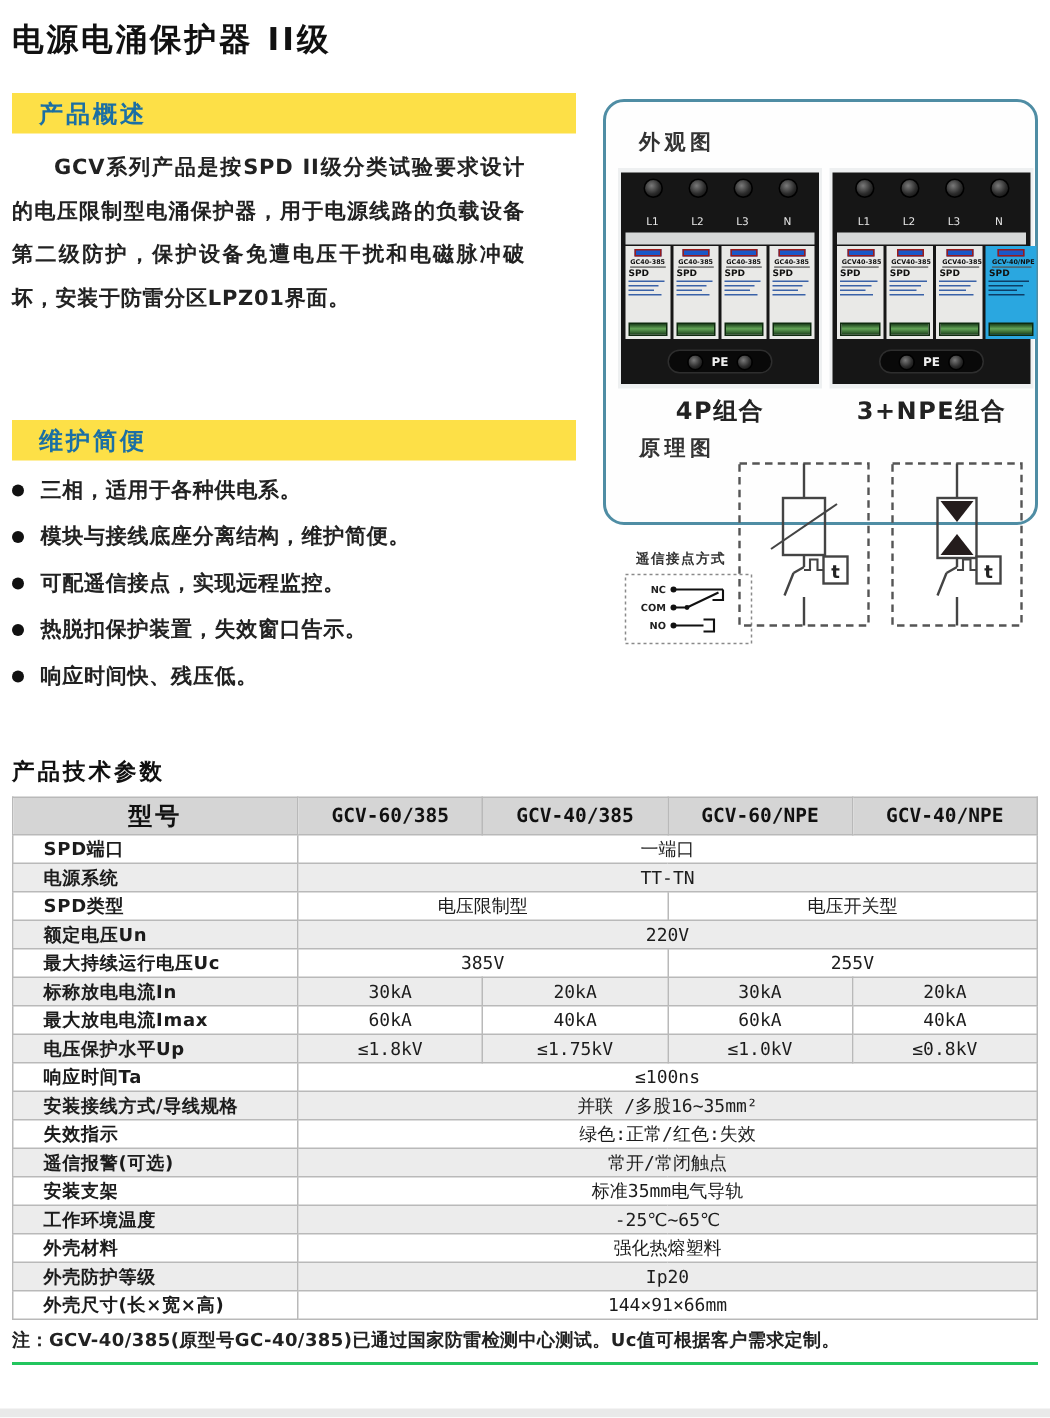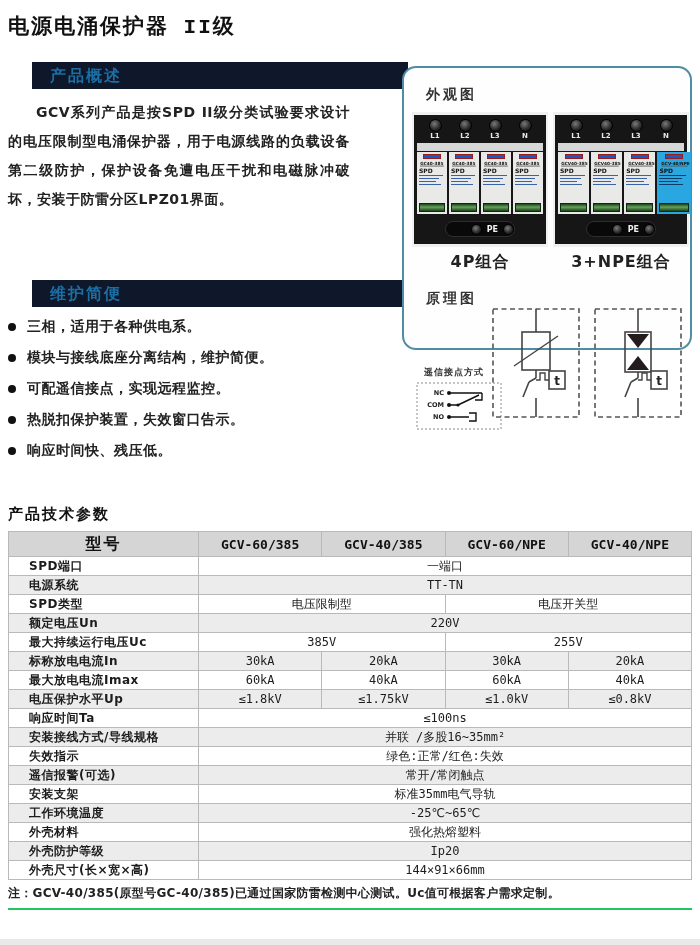--- a/index.html
+++ b/index.html
@@ -4,29 +4,28 @@
 <style>
   * { margin:0; padding:0; box-sizing:border-box; }
   html,body { width:700px; height:945px; }
   body {
     position:relative; background:#ffffff; overflow:hidden;
     font-family:"DejaVu Sans","Liberation Sans",sans-serif; color:#1a1a1a;
   }
   
   .page-title {
     position:absolute; left:8px; top:12px;
-    font-size:21px; font-weight:bold; letter-spacing:2px; color:#111;font-family:Liberation Mono, monospace;
+    font-size:21px; font-weight:bold; letter-spacing:2px; color:#111;
   }
   
   .section-bar {
     position:absolute; left:8px; width:376px; height:27px;
-    background:#0f172a; color:#1b6fa4;
+    background:#fde047; color:#1b6fa4;
     font-size:16px; font-weight:bold; line-height:27px; padding-left:18px;
     letter-spacing:2px;
-    margin-left:24px;
   }
   .bar-overview { top:62px; }
   .bar-features { top:280px; }
   
   .overview-text {
     position:absolute; left:8px; top:98px; width:342px;
     font-size:14px; font-weight:bold; line-height:29px;
     text-align:justify; text-indent:2em; color:#222; letter-spacing:0.5px;
   }
   
@@ -54,21 +53,21 @@
   .unit { width:136px; }
   .photo-frame { background:#eef0f1; padding:3px 2px; }
   .unit-body { background:#161616; position:relative; }
   .terms { display:flex; justify-content:space-around; padding:4px 6px 1px 6px; }
   .term { display:flex; flex-direction:column; align-items:center; width:22px; }
   .screw {
     width:13px; height:13px; border-radius:50%;
     background:radial-gradient(circle at 40% 35%, #7a7a7a 0%, #2c2c2c 55%, #050505 100%);
     border:1px solid #000;
   }
-  .term-label { color:#e8e8e8; font-size:7px; font-weight:bold; margin-top:0; }
+  .term-label { color:#e8e8e8; font-size:7px; font-weight:normal; margin-top:12px; }
   .cap-strip { height:8px; background:#d6d8d8; margin:2px 3px 0 3px; }
   .modules { display:flex; gap:2px; padding:1px 3px; }
   .module {
     flex:1; background:#e9e9e7; height:62px; position:relative;
     display:flex; flex-direction:column; align-items:center; padding-top:2px;
   }
   .module.blue { background:#2aa7e0; }
   .module-logo { width:18px; height:5px; background:#1a57c8; border:1px solid #9a1b1b; margin-bottom:1px; }
   .module-model {
     font-size:5px; font-weight:bold; color:#111; line-height:6px;
@@ -79,21 +78,21 @@
   .spec-lines i { display:block; height:1px; background:#3a62a8; margin-bottom:2px; }
   .module.blue .spec-lines i { background:#0d3d66; }
   .spec-lines i:nth-child(2){ width:85%; } .spec-lines i:nth-child(3){ width:70%; } .spec-lines i:nth-child(4){ width:90%; }
   .module-window {
     position:absolute; bottom:2px; left:2px; right:2px; height:9px;
     background:linear-gradient(#1d421d, #63a457 45%, #1d421d); border:1px solid #0e2a0e;
   }
   .pe-row { display:flex; justify-content:center; padding:6px 0 7px 0; }
   .pe-bar {
     width:70px; height:16px; background:#090909; border:1px solid #2e2e2e; border-radius:9px;
-    display:flex; align-items:center; justify-content:flex-end; gap:5px;
+    display:flex; align-items:center; justify-content:center; gap:5px;
   }
   .pe-bar .screw { width:11px; height:11px; }
   .pe-label { color:#f0f0f0; font-size:8px; font-weight:bold; }
   .unit-caption { text-align:center; font-size:16px; font-weight:bold; color:#222; margin-top:5px; letter-spacing:1px; }
   
   .remote-title { position:absolute; left:20px; top:298px; font-size:9px; font-weight:bold; color:#333; letter-spacing:1px; }
   .remote-box { position:absolute; left:12px; top:314px; }
   .sch-box { position:absolute; top:240px; }
   .sch-box.varistor { left:88px; }
   .sch-box.gdt { left:190px; }

